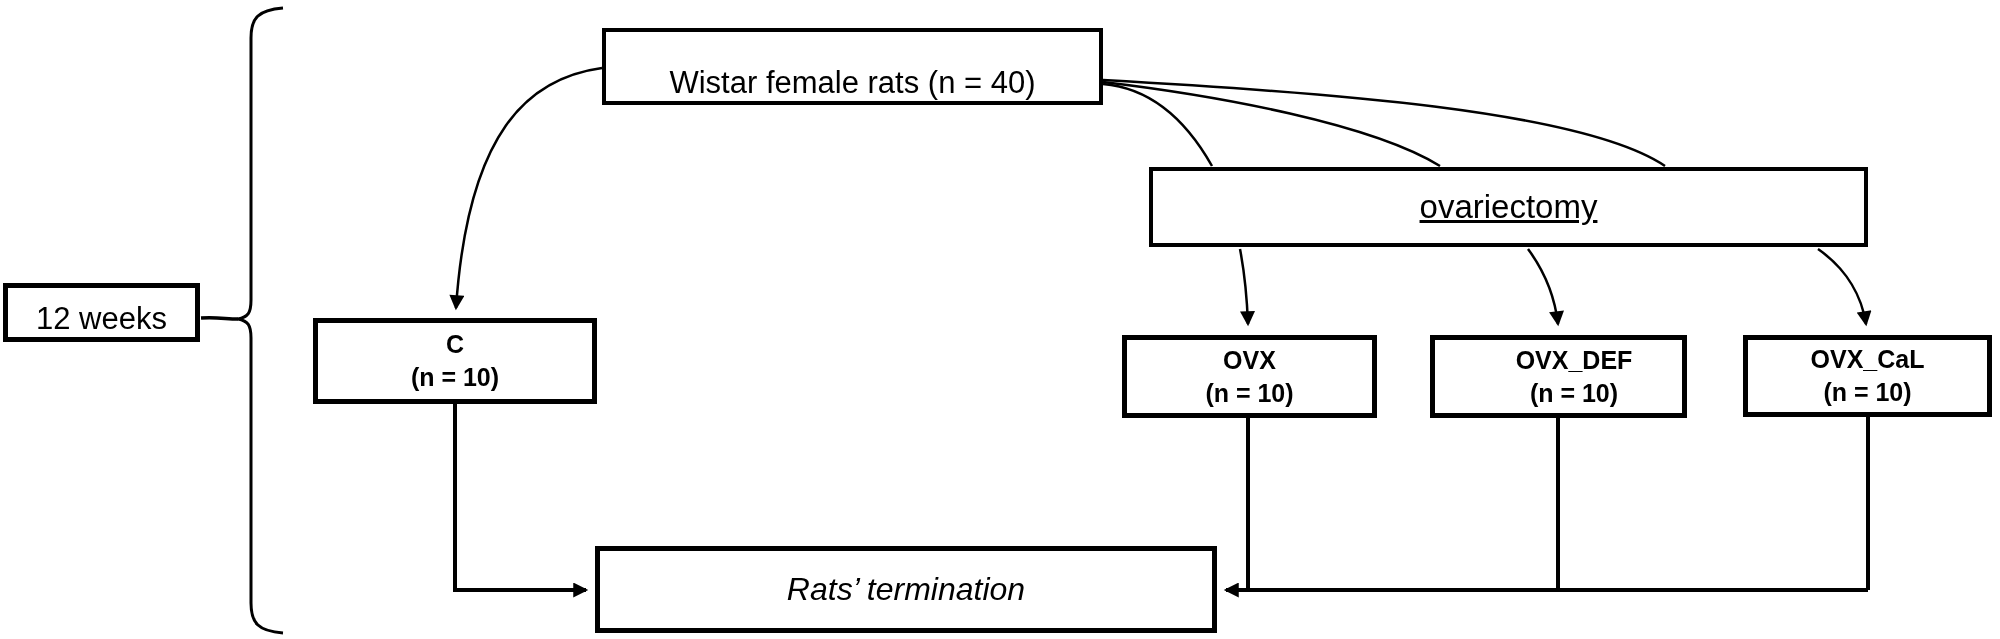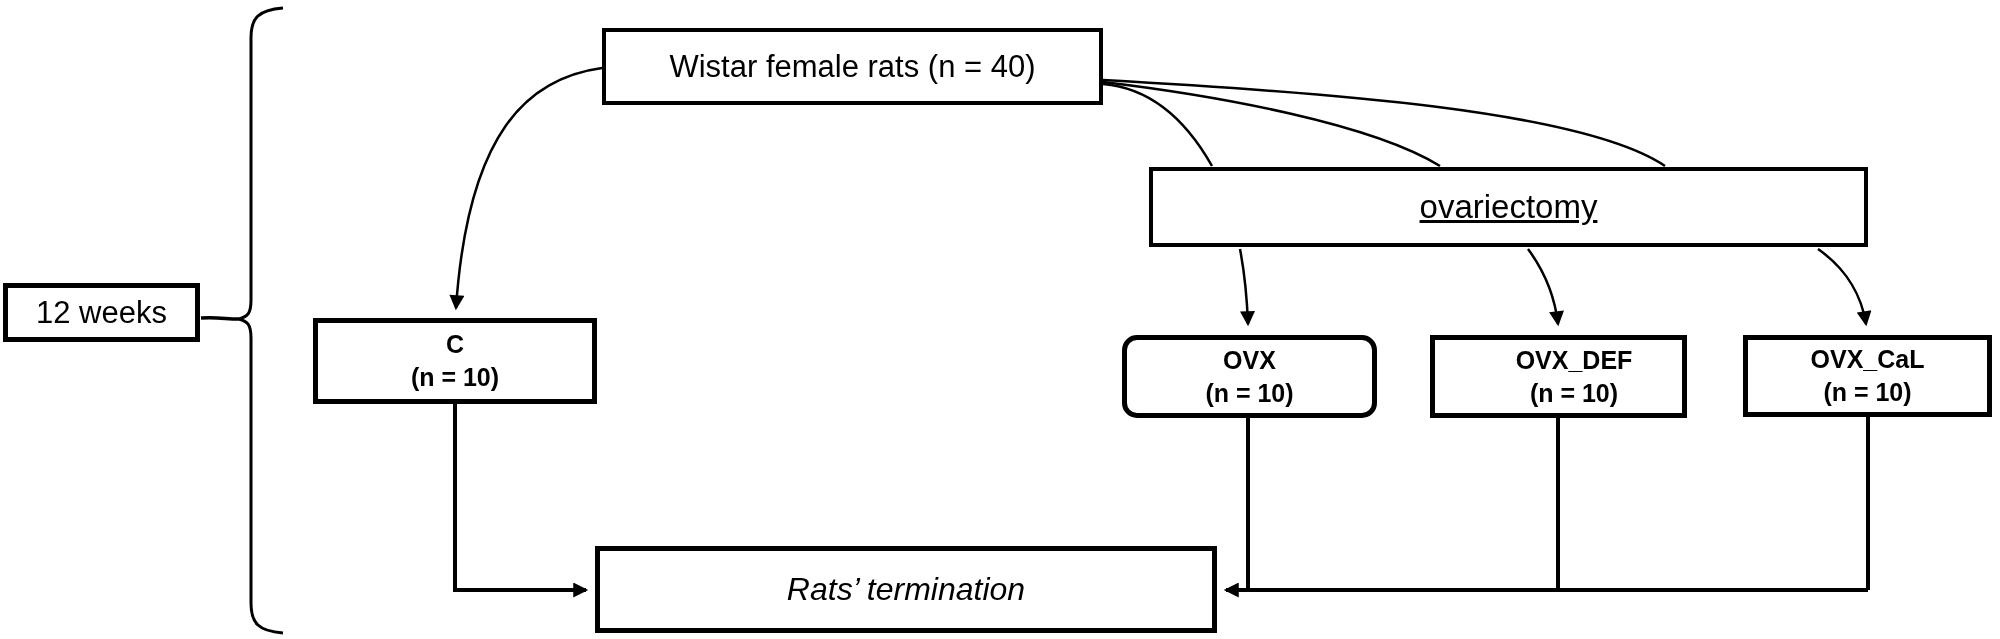--- a/index.html
+++ b/index.html
@@ -11,21 +11,21 @@
   .box {
     position:absolute; background:#ffffff; border:4px solid #000;
     display:flex; align-items:center; justify-content:center;
     text-align:center; box-sizing:border-box; white-space:nowrap;
   }
   .thick { border-width:5px; }
   .group-box {
     flex-direction:column; font-weight:bold; font-size:25px; line-height:1.32;
     border-width:5px;
   }
-  .label-lg { font-size:31px; }
+  .label-lg { font-size:31px;align-items:flex-end; }
   .label-xl { font-size:33px;text-decoration:underline; }
   .conn { fill:none; stroke:#000; }
   .curve-thin { stroke-width:2.5px; }
   .line-thick { stroke-width:4px; }
   .brace { stroke-width:3px; }
 </style>
 </head>
 <body>
 
 <div class="canvas">
@@ -70,21 +70,21 @@
 
   <div class="box label-xl" style="left:1149px; top:167px; width:719px; height:80px;">
     <span>ovariectomy</span>
   </div>
 
   <div class="box group-box" style="left:313px; top:318px; width:284px; height:86px;">
     <div>C</div>
     <div>(n = 10)</div>
   </div>
 
-  <div class="box group-box" style="left:1122px; top:335px; width:255px; height:83px;border-radius:15px;">
+  <div class="box group-box" style="left:1122px; top:335px; width:255px; height:83px;">
     <div>OVX</div>
     <div>(n = 10)</div>
   </div>
 
   <div class="box group-box" style="left:1430px; top:335px; width:257px; height:83px;padding-left:31px;">
     <div>OVX_DEF</div>
     <div>(n = 10)</div>
   </div>
 
   <div class="box group-box" style="left:1743px; top:335px; width:249px; height:82px;">

